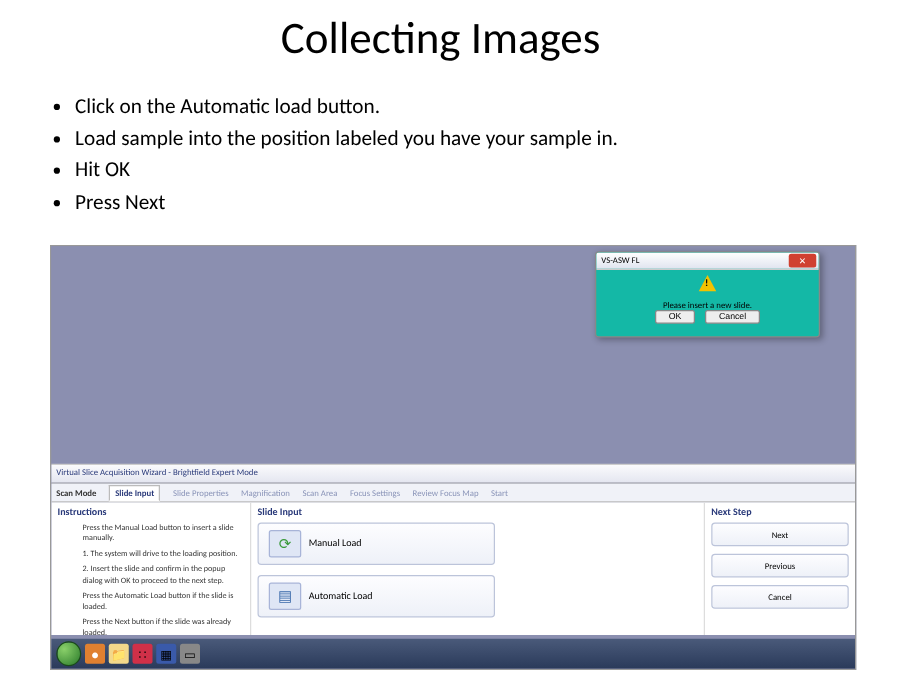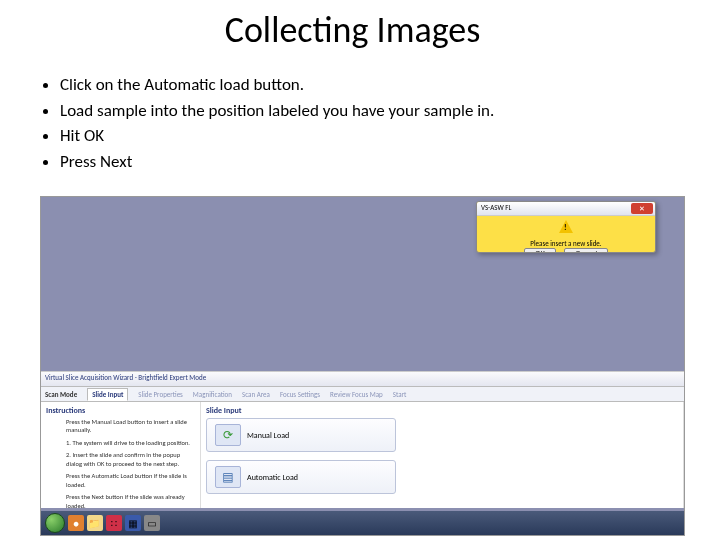--- a/index.html
+++ b/index.html
@@ -39,22 +39,22 @@
   .ss-top {
     height: 160px;
     position: relative;
     background: #8b8fb0;
   }
   .dialog {
     position: absolute;
     top: 4px;
     right: 28px;
     width: 180px;
-    height: 52px;
-    background: #fde047;
+    height: 69px;
+    background: #14b8a6;
     border: 1px solid #888;
     box-shadow: 2px 2px 5px rgba(0,0,0,0.3);
     border-radius: 3px;
     overflow: hidden;
   }
   .dialog-title {
     background: linear-gradient(#fff,#e0e4ef);
     height: 14px;
     font-size: 7px;
     padding: 1px 4px;
@@ -296,20 +296,26 @@
         <div class="col-head">Slide Input</div>
         <div class="big-btn">
           <div class="ico green">⟳</div>
           <span>Manual Load</span>
         </div>
         <div class="big-btn">
           <div class="ico blue">▤</div>
           <span>Automatic Load</span>
         </div>
       </div>
+      <div class="wiz-col-right">
+        <div class="col-head">Next Step</div>
+        <span class="next-col-btn">Next</span>
+        <span class="next-col-btn">Previous</span>
+        <span class="next-col-btn">Cancel</span>
+      </div>
     </div>
 
     <div class="taskbar">
       <div class="start-orb"></div>
       <div class="tb-icon" style="background:#e08030;color:#fff">●</div>
       <div class="tb-icon" style="background:#f3d88a">📁</div>
       <div class="tb-icon" style="background:#d03048">∷</div>
       <div class="tb-icon" style="background:#3a5aaa">▦</div>
       <div class="tb-icon" style="background:#888">▭</div>
     </div>

